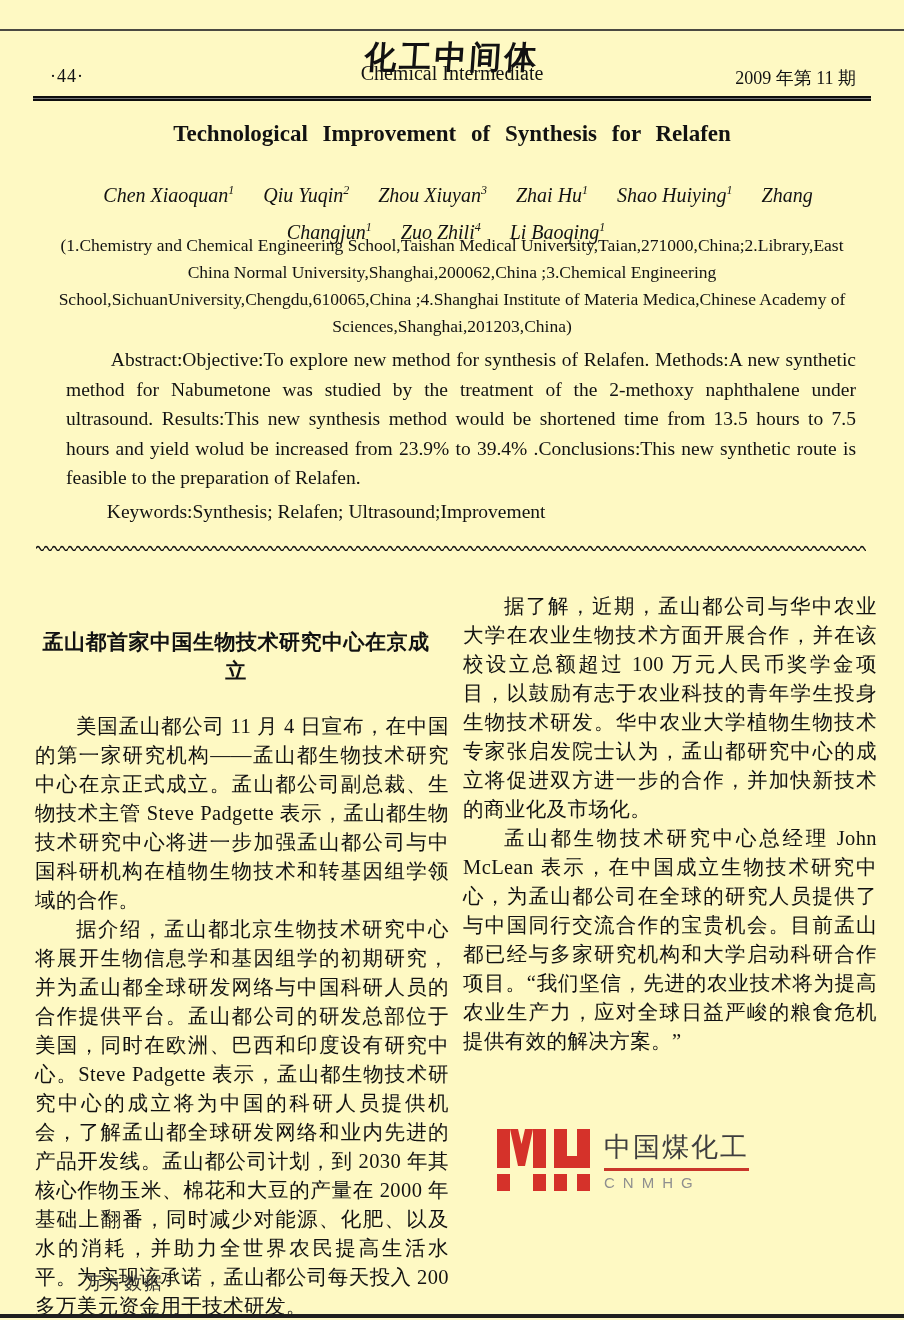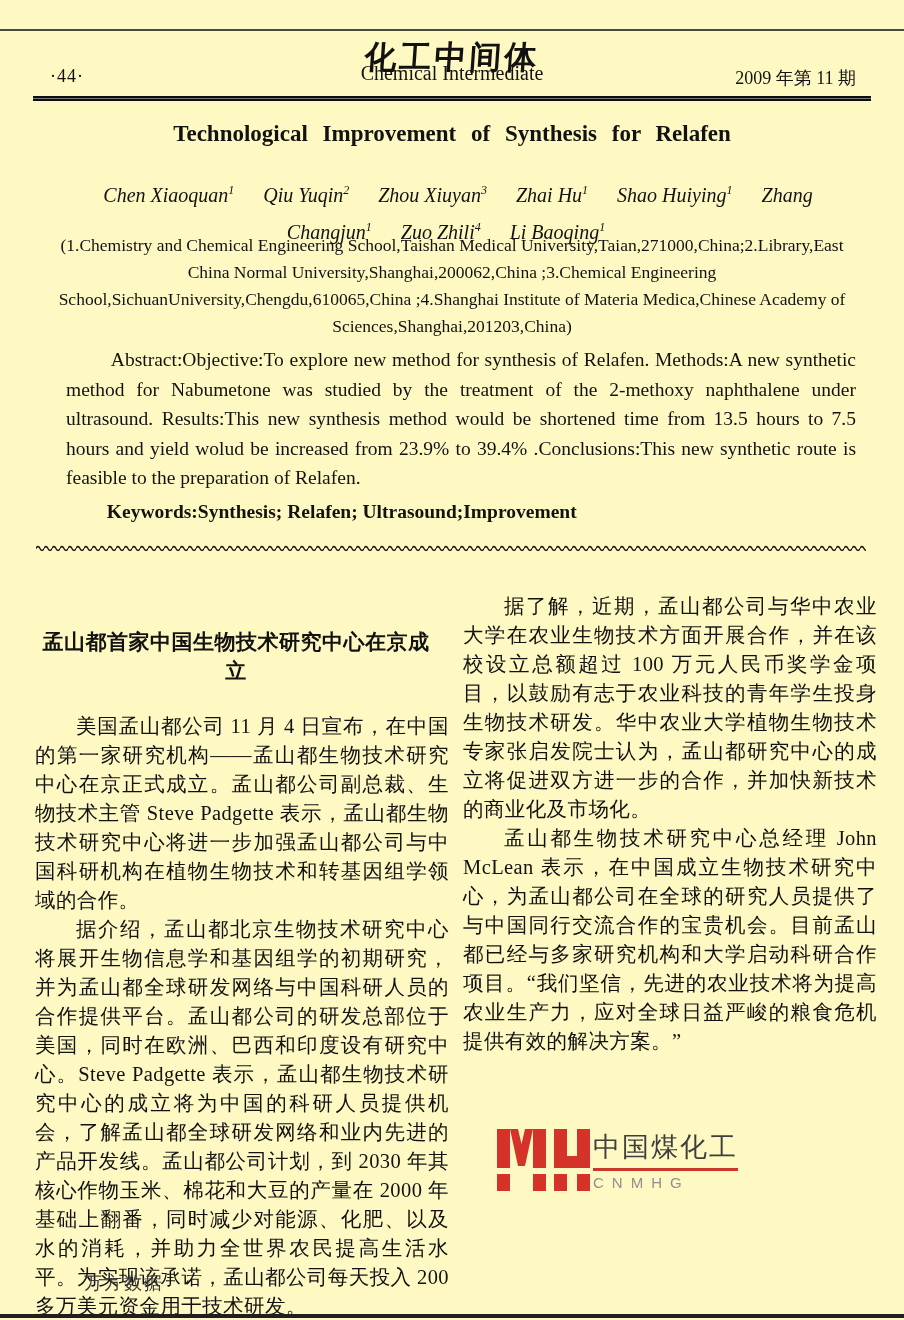--- a/index.html
+++ b/index.html
@@ -26,36 +26,36 @@
     font-size:23px;font-weight:bold;word-spacing:9px;}
   .authors{position:absolute;left:46px;top:174px;width:812px;text-align:center;
     font-style:italic;font-size:20px;line-height:33px;}
   .author{padding:0 12px;white-space:normal;}
   .author sup{font-size:12px;}
   .affiliations{position:absolute;left:40px;top:232px;width:824px;text-align:center;
     font-size:17.5px;line-height:27px;}
   .abstract-block{position:absolute;left:62px;top:341px;width:798px;
     font-size:19.5px;line-height:29.5px;}
   .abstract-text{margin:4px;text-align:justify;text-indent:2.3em;}
-  .keywords{margin:2px 0 12px 0;text-indent:2.3em;font-weight:bold;}
+  .keywords{margin:2px 0 12px 0;text-indent:2.3em;}
 
   
   .wavy{position:absolute;left:36px;top:543px;width:830px;height:8px;}
 
   
   .news{position:absolute;left:35px;top:592px;width:842px;display:flex;gap:14px;}
   .col{width:414px;font-size:20.5px;line-height:29px;text-align:justify;letter-spacing:0.4px;}
   .news-title{font-weight:bold;text-align:center;font-size:21px;letter-spacing:0.5px;
     margin:36px 12px 26px 0;}
   .para{margin:0;text-indent:2em;}
   .para.cont{text-indent:0;}
 
   
   .watermark{position:absolute;left:497px;top:1129px;display:flex;align-items:flex-start;}
-  .wm-text{margin-left:3px;font-family:"Liberation Sans","DejaVu Sans",sans-serif;}
+  .wm-text{margin-left:14px;font-family:"Liberation Sans","DejaVu Sans",sans-serif;}
   .wm-cn{font-size:27px;color:#3e3e3e;letter-spacing:2px;
     border-bottom:3px solid #c9372b;padding-bottom:3px;}
   .wm-en{font-size:15px;color:#8f8f8f;letter-spacing:8px;margin-top:3px;}
 
   
   .wanfang{position:absolute;left:84px;top:1271px;font-size:18px;color:#3a3a3a;
     font-family:"Liberation Sans","DejaVu Sans",sans-serif;letter-spacing:2px;text-align:right;}
 </style>
 </head>
 <body>

